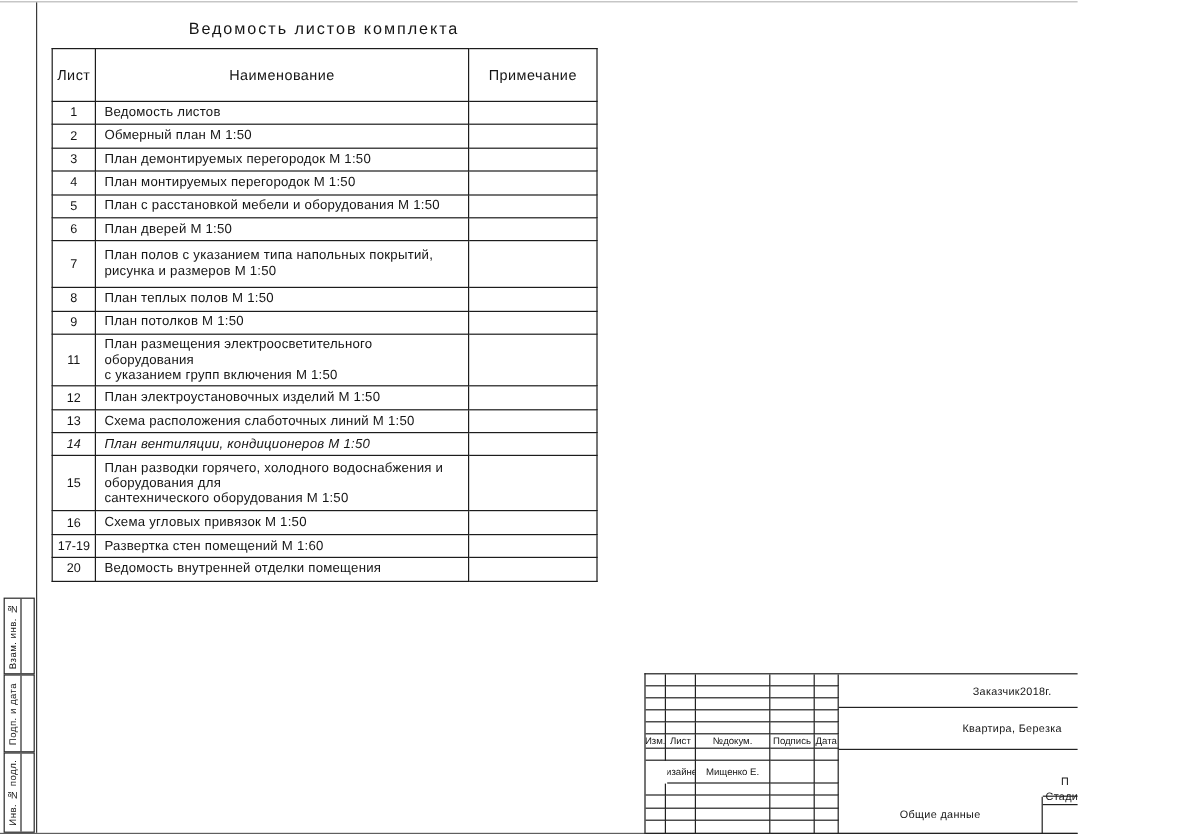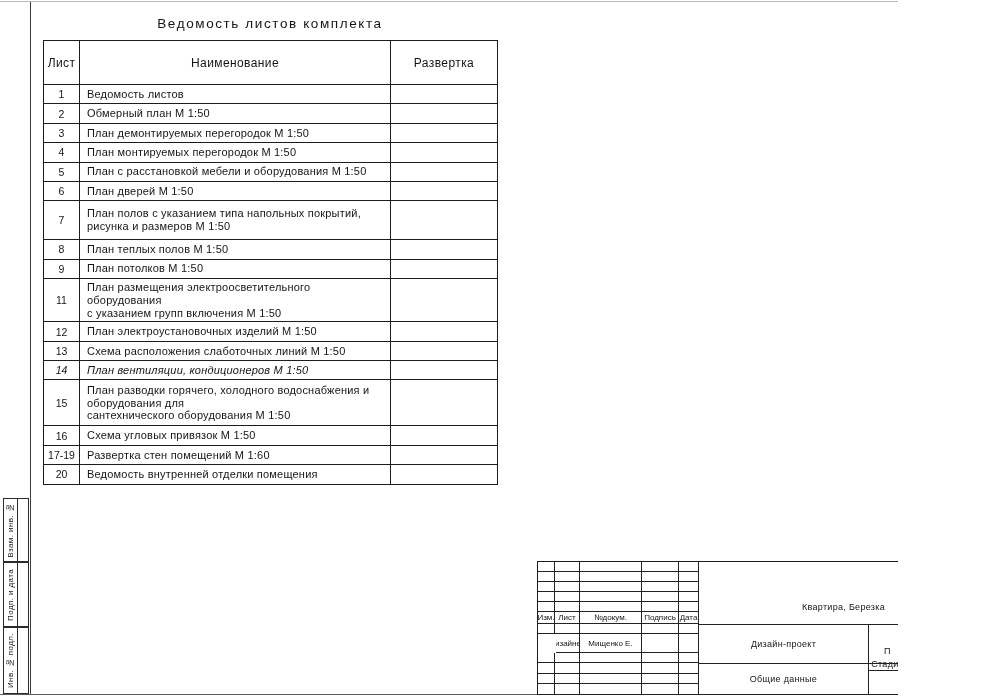--- a/index.html
+++ b/index.html
@@ -74,21 +74,21 @@
   <table class="sheet-list">
     <colgroup>
         <col class="col-num">
         <col class="col-name">
         <col class="col-note">
       </colgroup>
     <thead>
       <tr>
         <th>Лист</th>
         <th>Наименование</th>
-        <th>Развертка</th>
+        <th>Примечание</th>
       </tr>
     </thead>
     <tbody>
         <tr style="height: 19.4px;">
           <td class="num">1</td>
           <td class="name">
             <div>Ведомость листов</div>
           </td>
           <td></td>
         </tr>
@@ -286,22 +286,25 @@
         <div class="c"></div>
         <div class="c"></div>
         <div class="c"></div>
         <div class="c"></div>
         <div class="c"></div>
         <div class="c"></div>
         <div class="c"></div>
         <div class="c"></div>
       </div>
 
+    <div class="cell cell-customer">
+      <span>Заказчик</span>
+      <span>2018г.</span>
+    </div>
     <div class="cell cell-project">Квартира, Березка</div>
-    <div class="cell cell-doctype">Дизайн-проект</div>
 
     <div class="cell cell-stage-h1">Стадия</div>
     <div class="cell cell-stage-h2">Лист</div>
     <div class="cell cell-stage-h3">Листов</div>
     <div class="cell cell-stage-v1">П</div>
     <div class="cell cell-stage-v2">1</div>
     <div class="cell cell-stage-v3">20</div>
 
     <div class="cell cell-section">Общие данные</div>
     <div class="cell cell-blank"></div>

